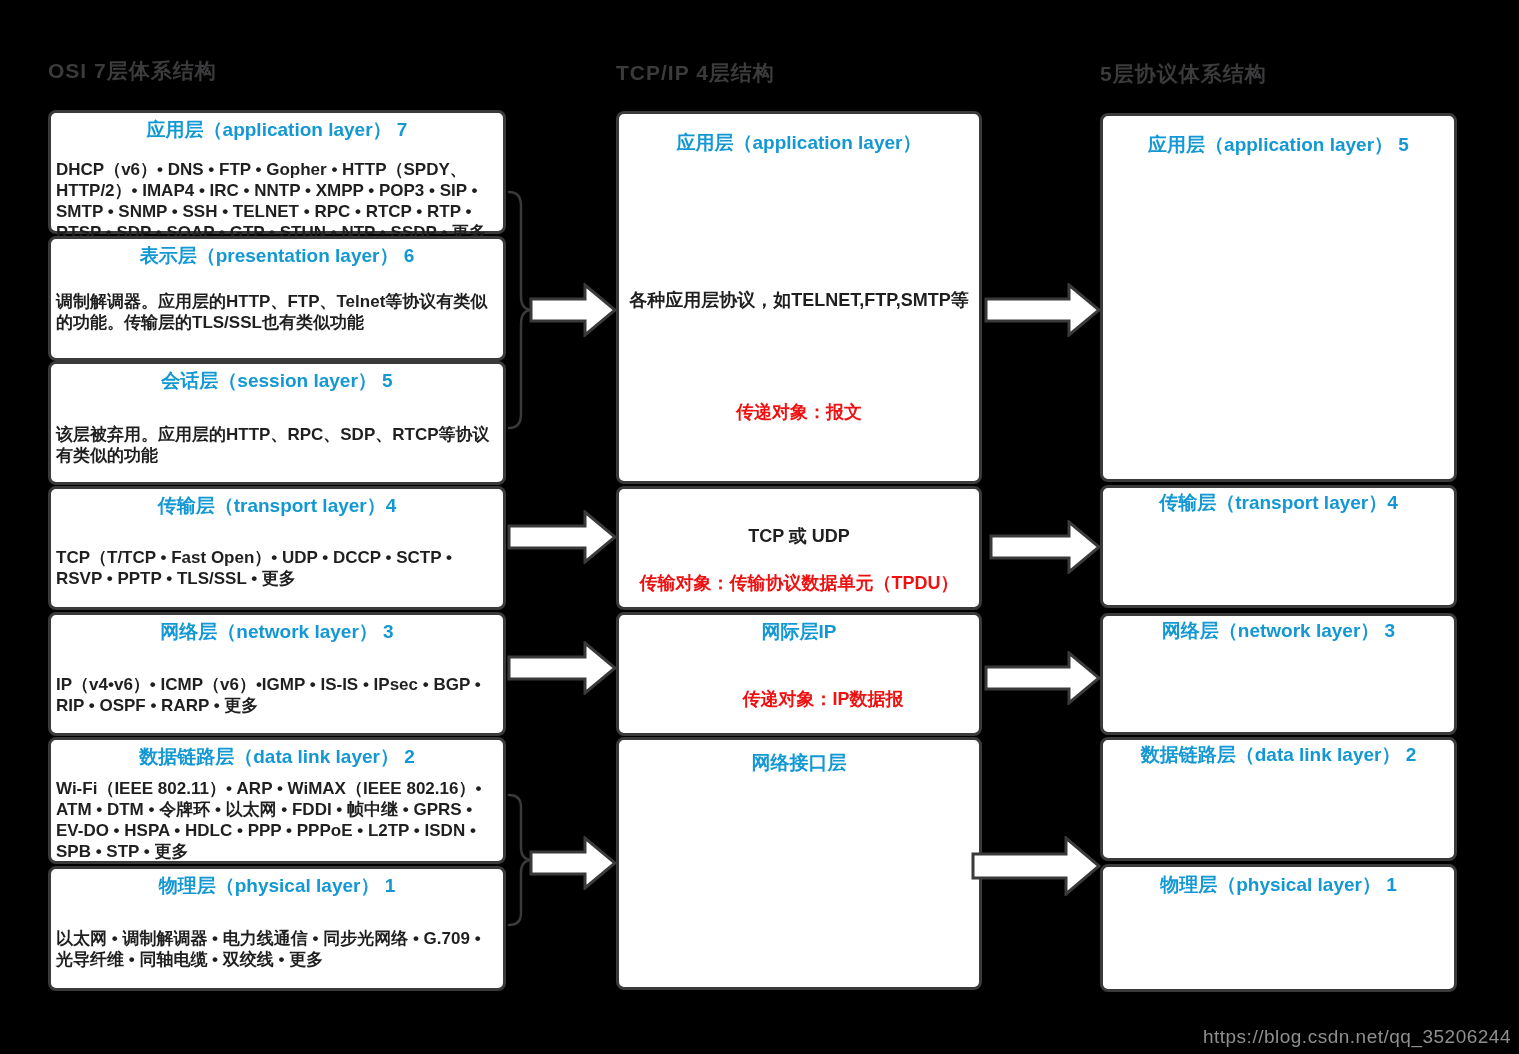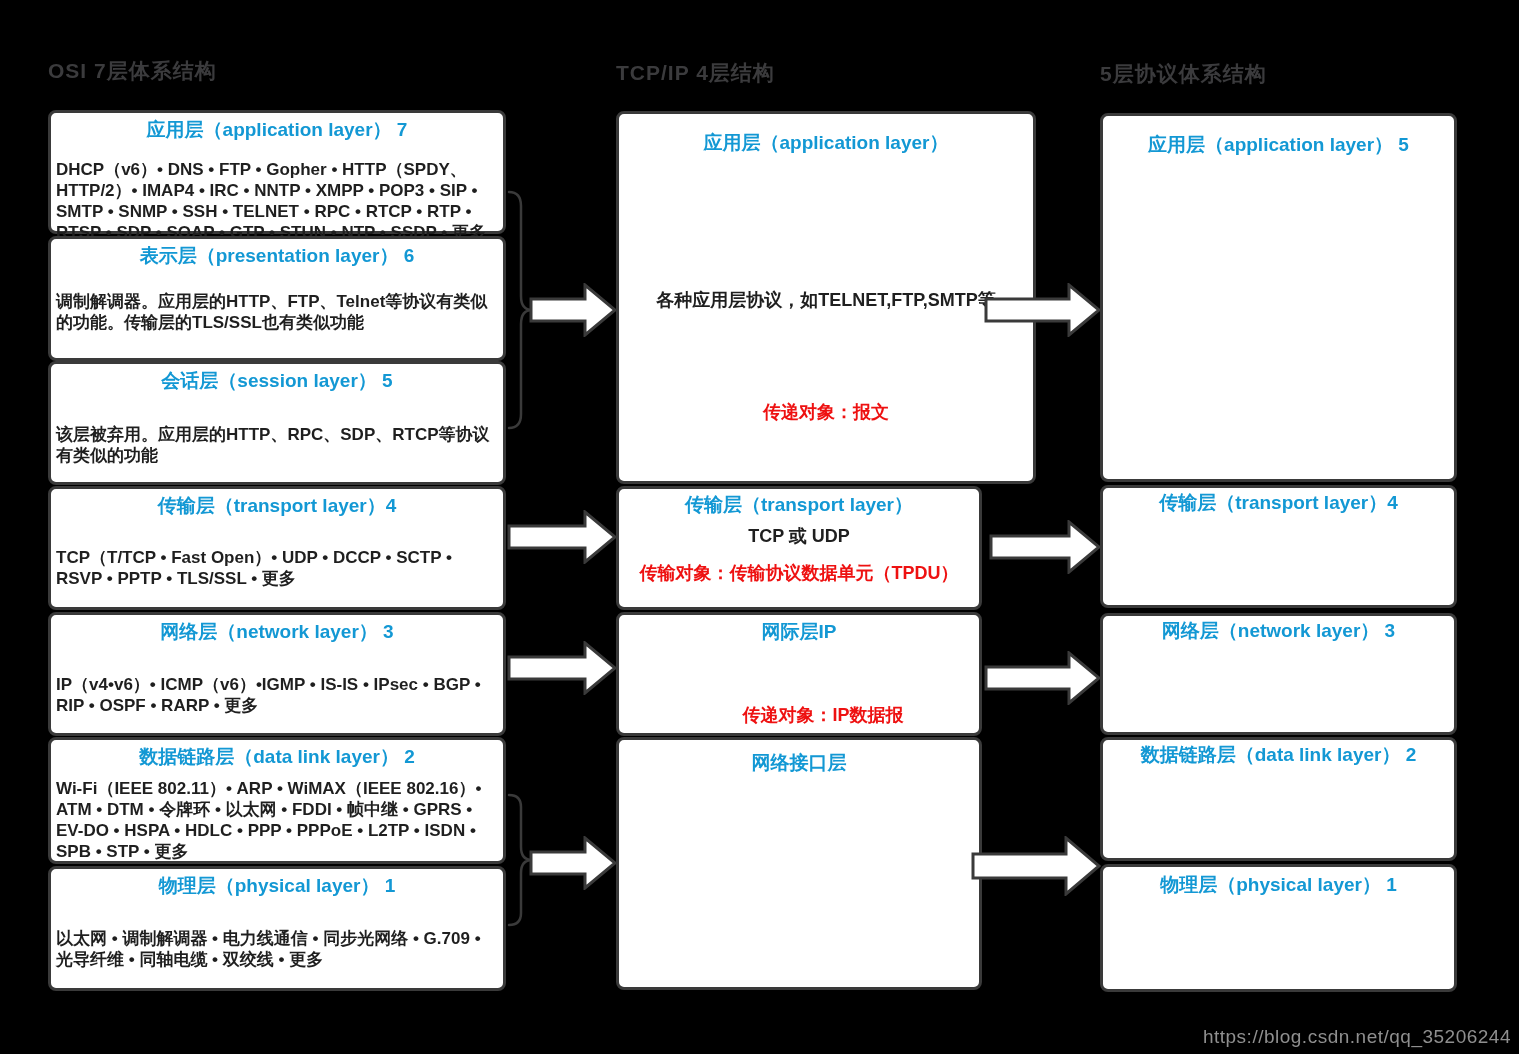--- a/index.html
+++ b/index.html
@@ -69,33 +69,32 @@
 </div>
 <div class="box" style="left:48px; top:737px; width:458px; height:127px;">
   <div class="layer-title" style="top:4px;">数据链路层（data link layer） 2</div>
   <div class="layer-body" style="top:38px;">Wi-Fi（IEEE 802.11）• ARP • WiMAX（IEEE 802.16）• ATM • DTM • 令牌环 • 以太网 • FDDI • 帧中继 • GPRS • EV-DO • HSPA • HDLC • PPP • PPPoE • L2TP • ISDN • SPB • STP • 更多</div>
 </div>
 <div class="box" style="left:48px; top:866px; width:458px; height:125px;">
   <div class="layer-title" style="top:4px;">物理层（physical layer） 1</div>
   <div class="layer-body" style="top:59px;">以太网 • 调制解调器 • 电力线通信 • 同步光网络 • G.709 • 光导纤维 • 同轴电缆 • 双绞线 • 更多</div>
 </div>
 
-<div class="box" style="left:616px; top:111px; width:420px; height:373px;text-decoration:underline;">
+<div class="box" style="left:616px; top:111px; width:366px; height:373px;text-decoration:underline;">
   <div class="layer-title" style="top:16px;">应用层（application layer）</div>
   <div class="note-text" style="top:174px;">各种应用层协议，如TELNET,FTP,SMTP等</div>
   <div class="red-text" style="top:286px;">传递对象：报文</div>
 </div>
 <div class="box" style="left:616px; top:486px; width:366px; height:124px;">
-  <div class="layer-title" style="top:3px;">传输层（transport layer）</div>
   <div class="note-text" style="top:35px;">TCP 或 UDP</div>
-  <div class="red-text" style="top:72px;">传输对象：传输协议数据单元（TPDU）</div>
+  <div class="red-text" style="top:82px;">传输对象：传输协议数据单元（TPDU）</div>
 </div>
 <div class="box" style="left:616px; top:612px; width:366px; height:124px;">
   <div class="layer-title" style="top:4px;">网际层IP</div>
-  <div class="red-text" style="top:88px;padding-left:48px;">传递对象：IP数据报</div>
+  <div class="red-text" style="top:72px;padding-left:48px;">传递对象：IP数据报</div>
 </div>
 <div class="box" style="left:616px; top:737px; width:366px; height:253px;">
   <div class="layer-title" style="top:10px;">网络接口层</div>
 </div>
 
 <div class="box" style="left:1100px; top:113px; width:357px; height:369px;">
   <div class="layer-title" style="top:16px;">应用层（application layer） 5</div>
 </div>
 <div class="box" style="left:1100px; top:485px; width:357px; height:123px;">
   <div class="layer-title" style="top:2px;">传输层（transport layer）4</div>

